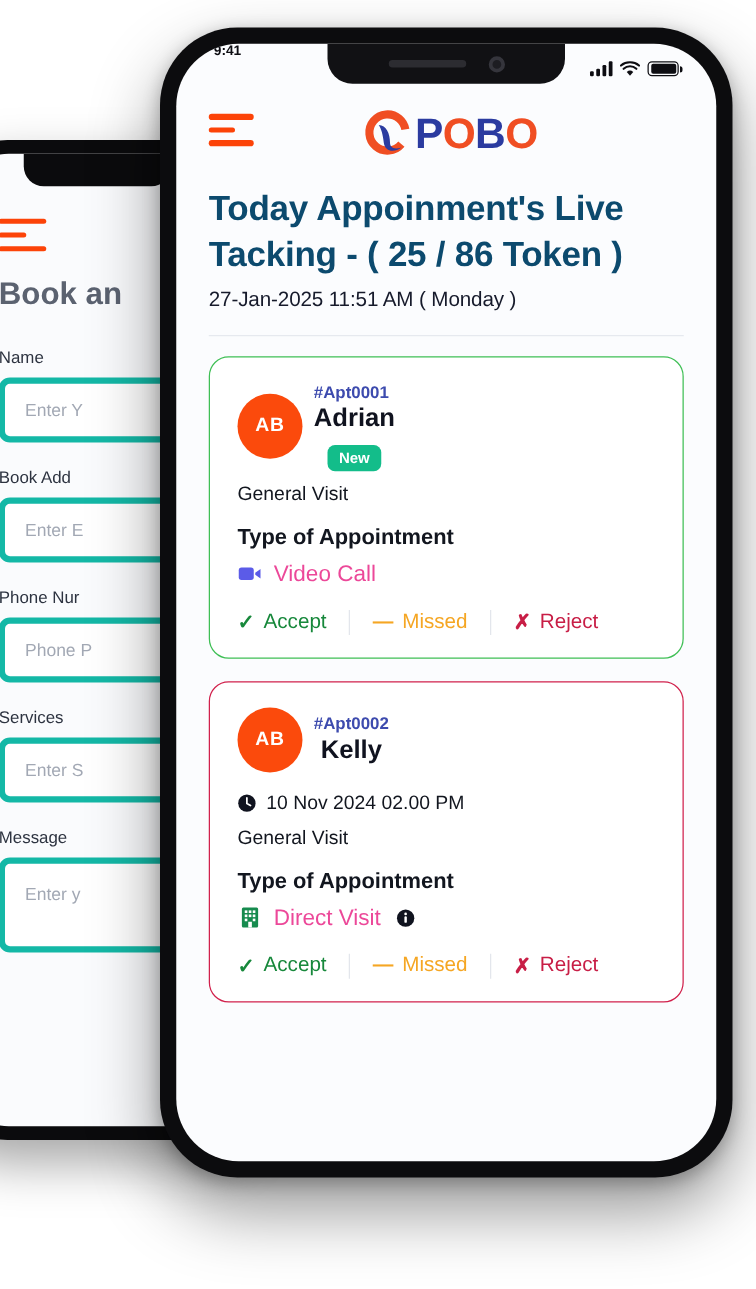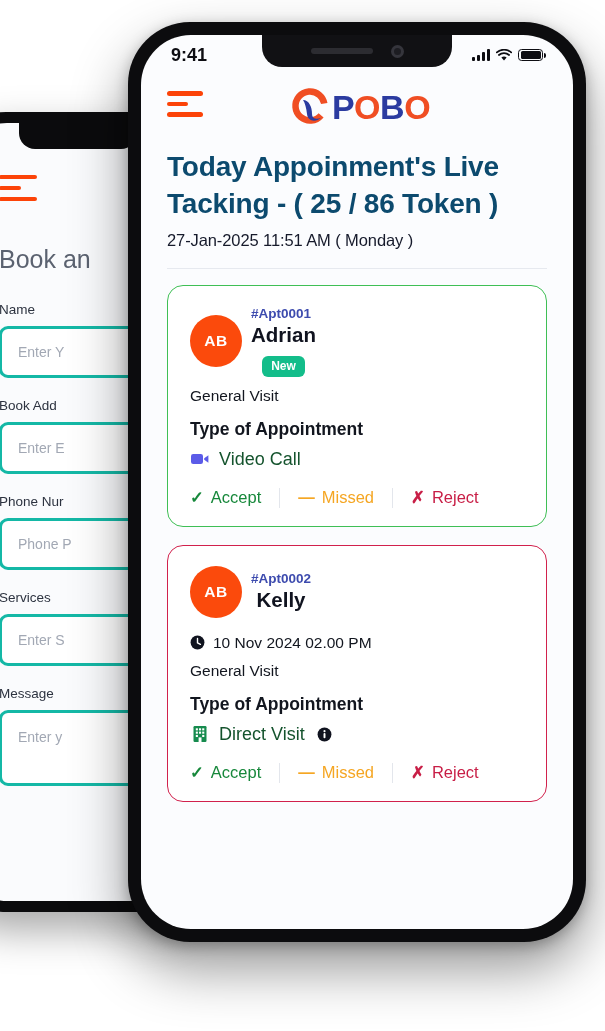--- a/index.html
+++ b/index.html
@@ -33,27 +33,27 @@
     border-bottom-left-radius: 16px; border-bottom-right-radius: 16px;
   }
   .back-inner { position: relative; padding: 52px 0 0 38px; }
 
   .hamburger-sm { width: 40px; }
   .hamburger-sm i { display:block; height: 4px; border-radius: 3px; background:#FC4308; margin-bottom: 7px; }
   .hamburger-sm i:nth-child(1){ width: 38px; }
   .hamburger-sm i:nth-child(2){ width: 22px; }
   .hamburger-sm i:nth-child(3){ width: 38px; }
 
-  .back-title { margin-top: 44px; font-size: 25px; color: #5b6270; font-weight: 400; white-space: nowrap; }
+  .back-title { margin-top: 20px; font-size: 25px; color: #5b6270; font-weight: 700; white-space: nowrap; }
 
   .back-form { margin-top: 28px; width: 210px; }
   .back-field { margin-bottom: 16px; }
   .back-label { font-size: 13.5px; color: #2d3340; margin-bottom: 9px; white-space: nowrap; margin-top: 20px; }
   .back-input {
-    height: 52px; border: 3px solid #14b8a6; border-radius: 9px; background: #fff;
+    height: 52px; border: 5px solid #14b8a6; border-radius: 9px; background: #fff;
     display: flex; align-items: center; padding-left: 16px;
     font-size: 14px; color: #a2a8b4; white-space: nowrap; overflow: hidden;
   }
   .back-input.msg { height: 76px; align-items: flex-start; padding-top: 16px; }
 
   
   .front-phone {
     position: absolute;
     left: 128px; top: 22px;
     width: 458px; height: 920px;
@@ -74,23 +74,23 @@
     border-bottom-left-radius: 20px; border-bottom-right-radius: 20px;
     z-index: 6;
     display: flex; align-items: center; justify-content: center; gap: 18px;
   }
   .speaker { width: 62px; height: 6px; border-radius: 4px; background: #2c2c31; }
   .camera { width: 13px; height: 13px; border-radius: 50%; background:#1d1d22; border: 3px solid #35353c; }
 
   
   .statusbar {
     position: relative; height: 40px;
-    display: flex; align-items: center; justify-content: space-between;
+    display: flex; justify-content: space-between;
     padding: 0 30px 0 30px;
-    font-size: 18px; font-weight: 700; color: #0d0d12;
+    font-size: 11px; font-weight: 700; color: #0d0d12;
     z-index: 5;
   }
   .status-right { display: flex; align-items: center; gap: 6px; }
   .bars { display:flex; align-items:flex-end; gap:2px; height: 12px; }
   .bars i { width: 3px; background:#0d0d12; border-radius:1px; display:block; }
   .bars i:nth-child(1){ height: 4px; }
   .bars i:nth-child(2){ height: 6.5px; }
   .bars i:nth-child(3){ height: 9px; }
   .bars i:nth-child(4){ height: 12px; }
   .battery {
@@ -151,21 +151,21 @@
     padding: 3px 9px; border-radius: 6px; line-height: 1.25;
   }
 
   .meta-time { display:flex; align-items:center; gap: 8px; margin-top: 16px;
                font-size: 15.5px; color:#12161f; }
   .clock-ic { width: 15px; height: 15px; flex: 0 0 auto; }
   .visit-type { margin-top: 10px; font-size: 15.5px; color:#12161f; }
 
   .sect-label { margin-top: 14px; font-size: 17.5px; font-weight: 600; color:#12161f; }
   .appt-mode { margin-top: 9px; display:flex; align-items:center; gap: 9px;
-               font-size: 18px; color:#14532d; }
+               font-size: 18px; color:#ec4899; }
   .mode-ic { width: 20px; height: 20px; flex:0 0 auto; }
   .info-ic { width: 15px; height: 15px; margin-left: 3px; flex:0 0 auto; }
 
   .actions { margin-top: 18px; display:flex; align-items:center; }
   .act { display:flex; align-items:center; gap: 7px; font-size: 16.5px; font-weight: 500; cursor:pointer; }
   .act.accept { color:#17883B; }
   .act.missed { color:#F5A623; }
   .act.reject { color:#C81E46; }
   .act-sep { width: 1px; height: 20px; background:#e3e6ec; margin: 0 18px; }
   .glyph { font-weight: 700; }

